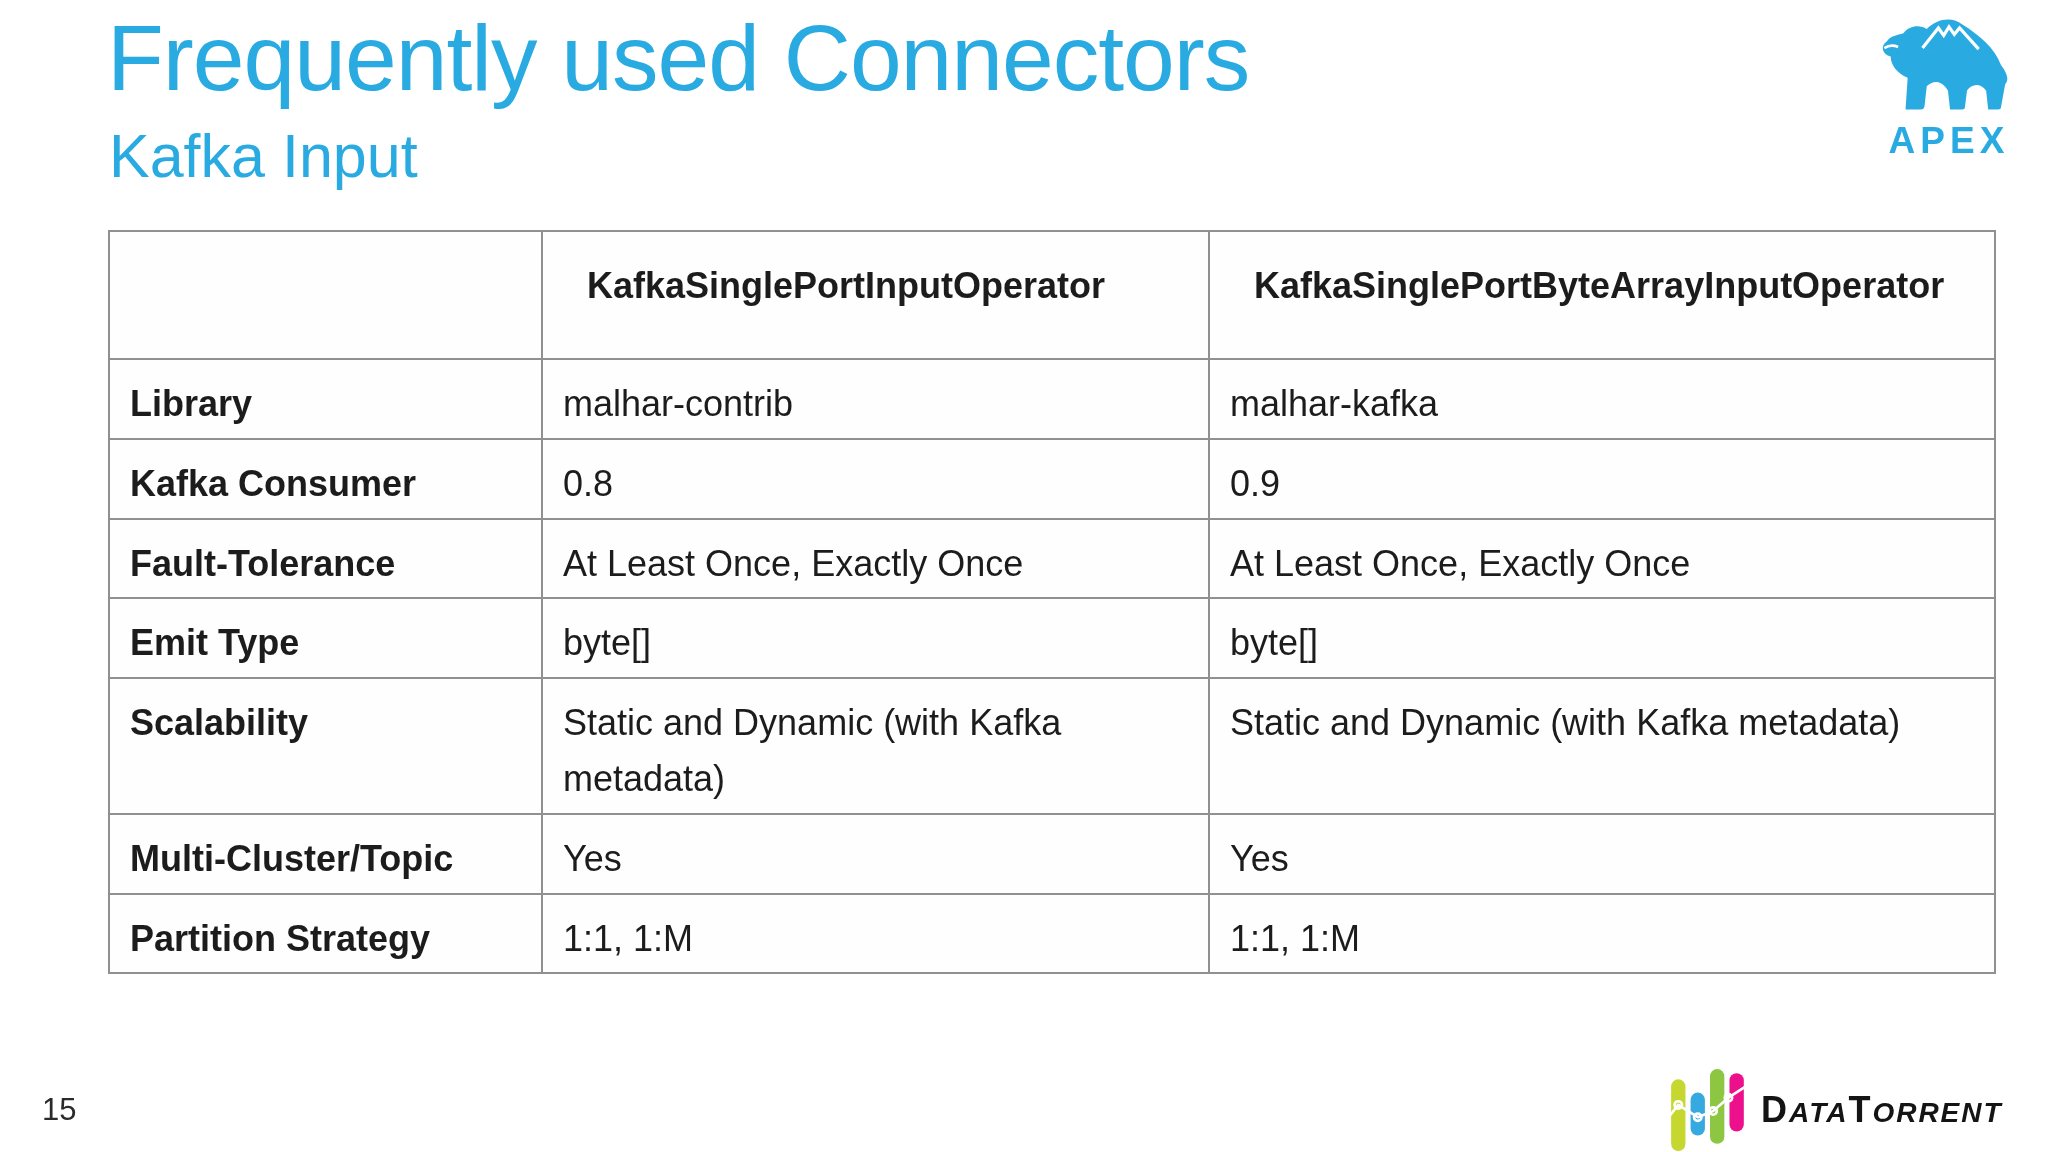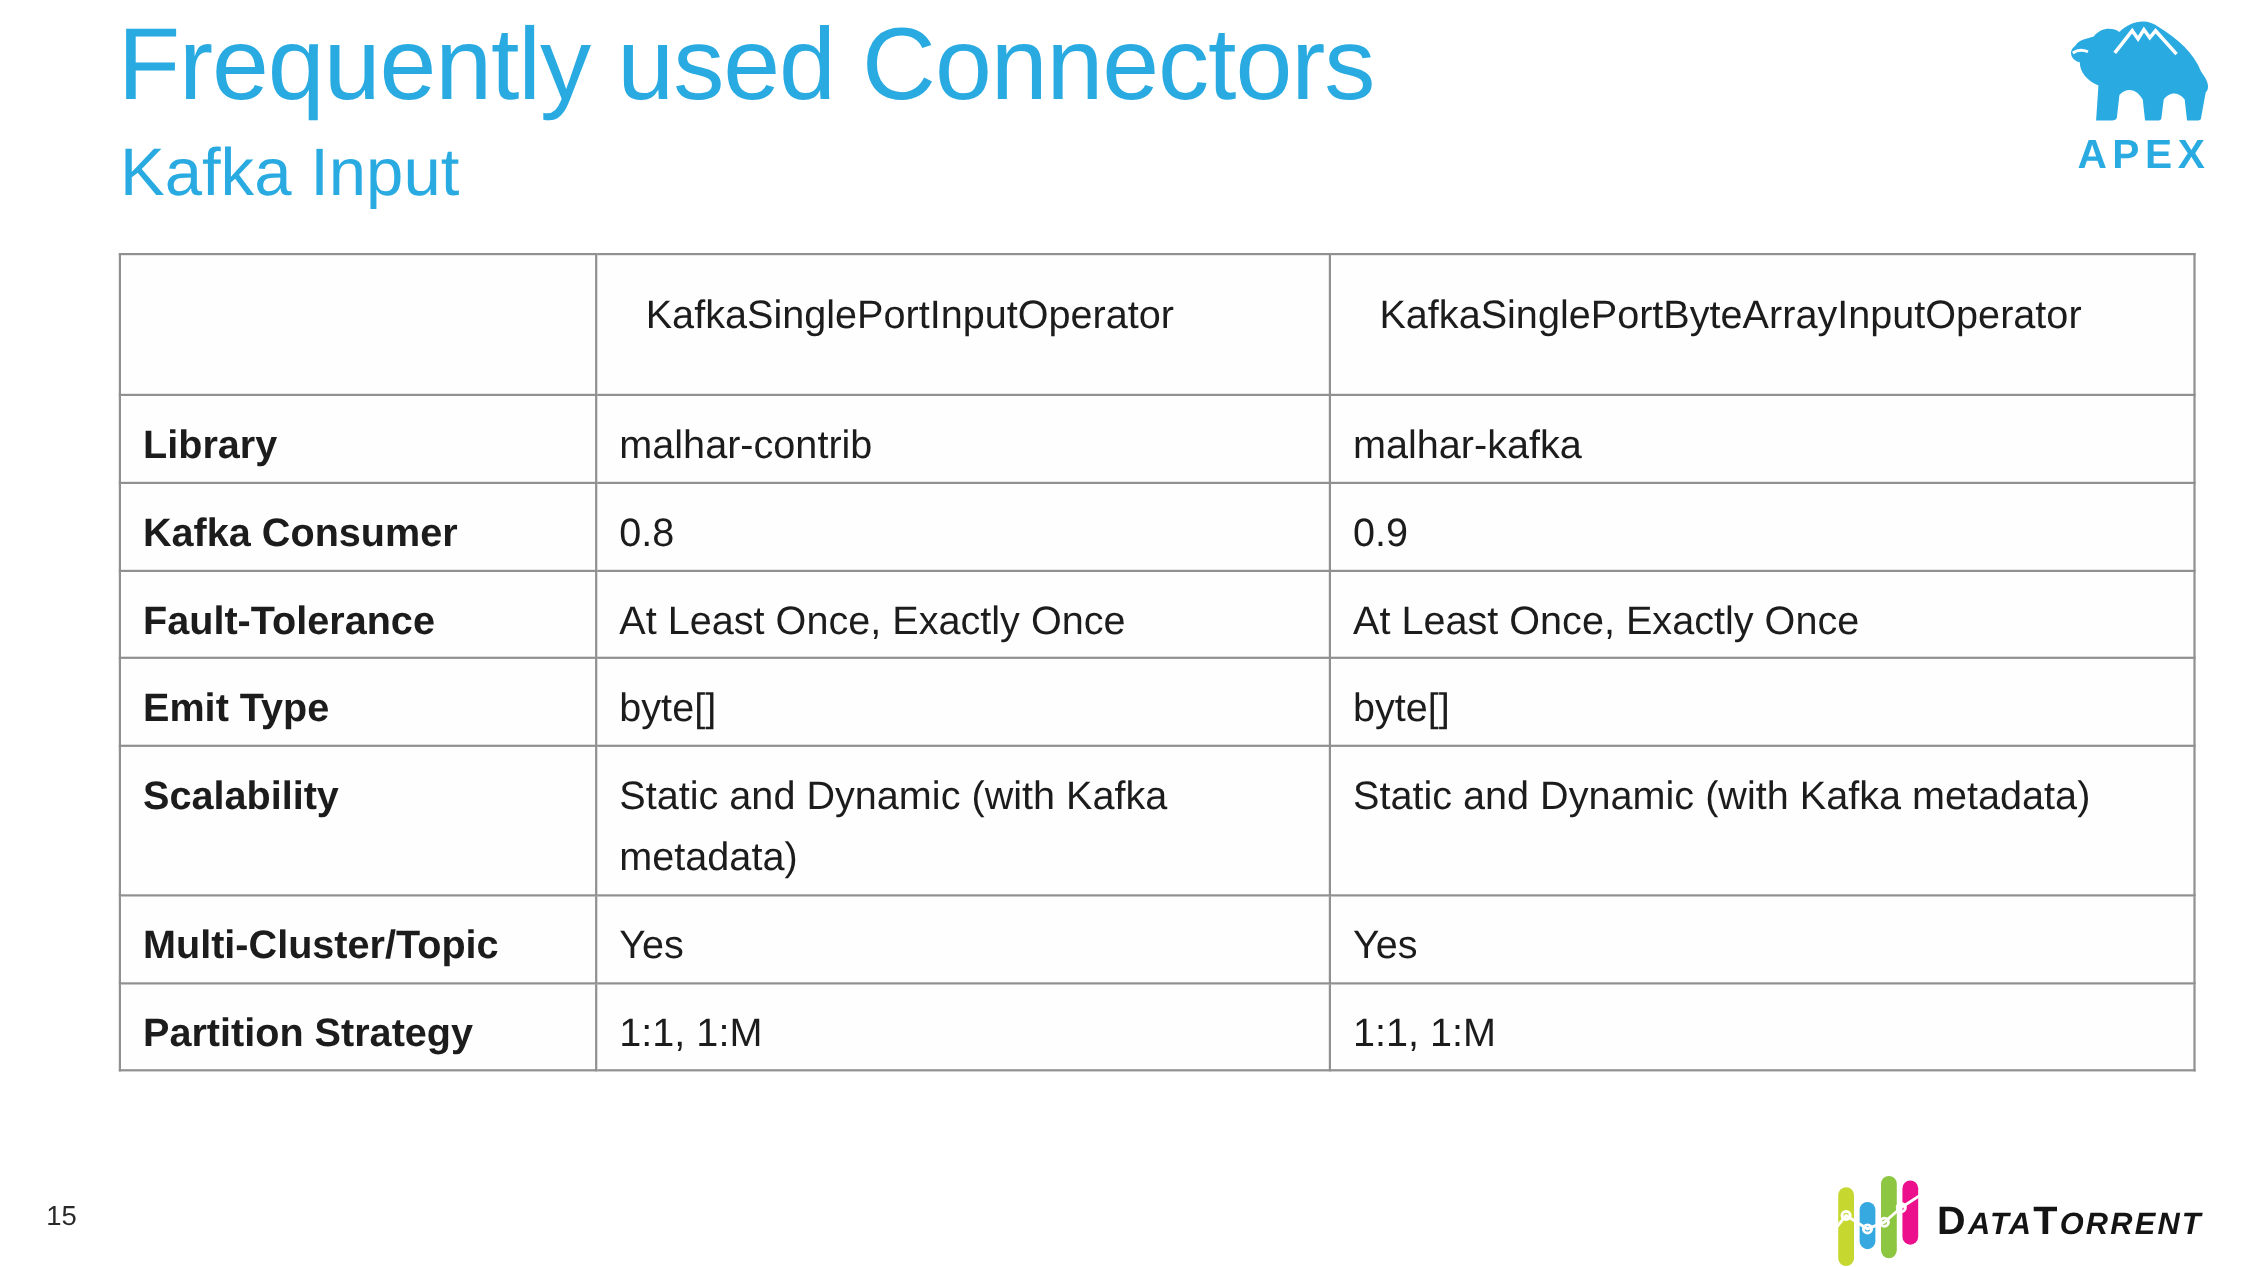--- a/index.html
+++ b/index.html
@@ -43,27 +43,27 @@
   table.cmp th, table.cmp td{
     border:2px solid #909090;
     font-size:36px;line-height:1.55;
     text-align:left;vertical-align:top;
     padding:16px 6px 6px 20px;
     overflow:hidden;
   }
   table.cmp thead tr{height:128px;}
   table.cmp tbody tr{height:60px;}
   table.cmp tbody tr.tall{height:132px;}
-  table.cmp th{font-weight:normal;padding-top:26px;white-space:nowrap;padding-left:44px;}
+  table.cmp th{font-weight:bold;padding-top:26px;white-space:nowrap;padding-left:44px;}
   table.cmp td.rowlabel{font-weight:bold;}
 
   
   .page-number{
     position:absolute;left:30px;top:1092px;
-    font-size:25px;color:#2a2a2a;
+    font-size:31px;color:#2a2a2a;
   }
 
   
   .dt-logo{
     position:absolute;left:1658px;top:1066px;
     display:flex;align-items:flex-start;
   }
   .dt-word{
     margin-left:13px;margin-top:26px;
     font-weight:bold;color:#141414;letter-spacing:2px;

